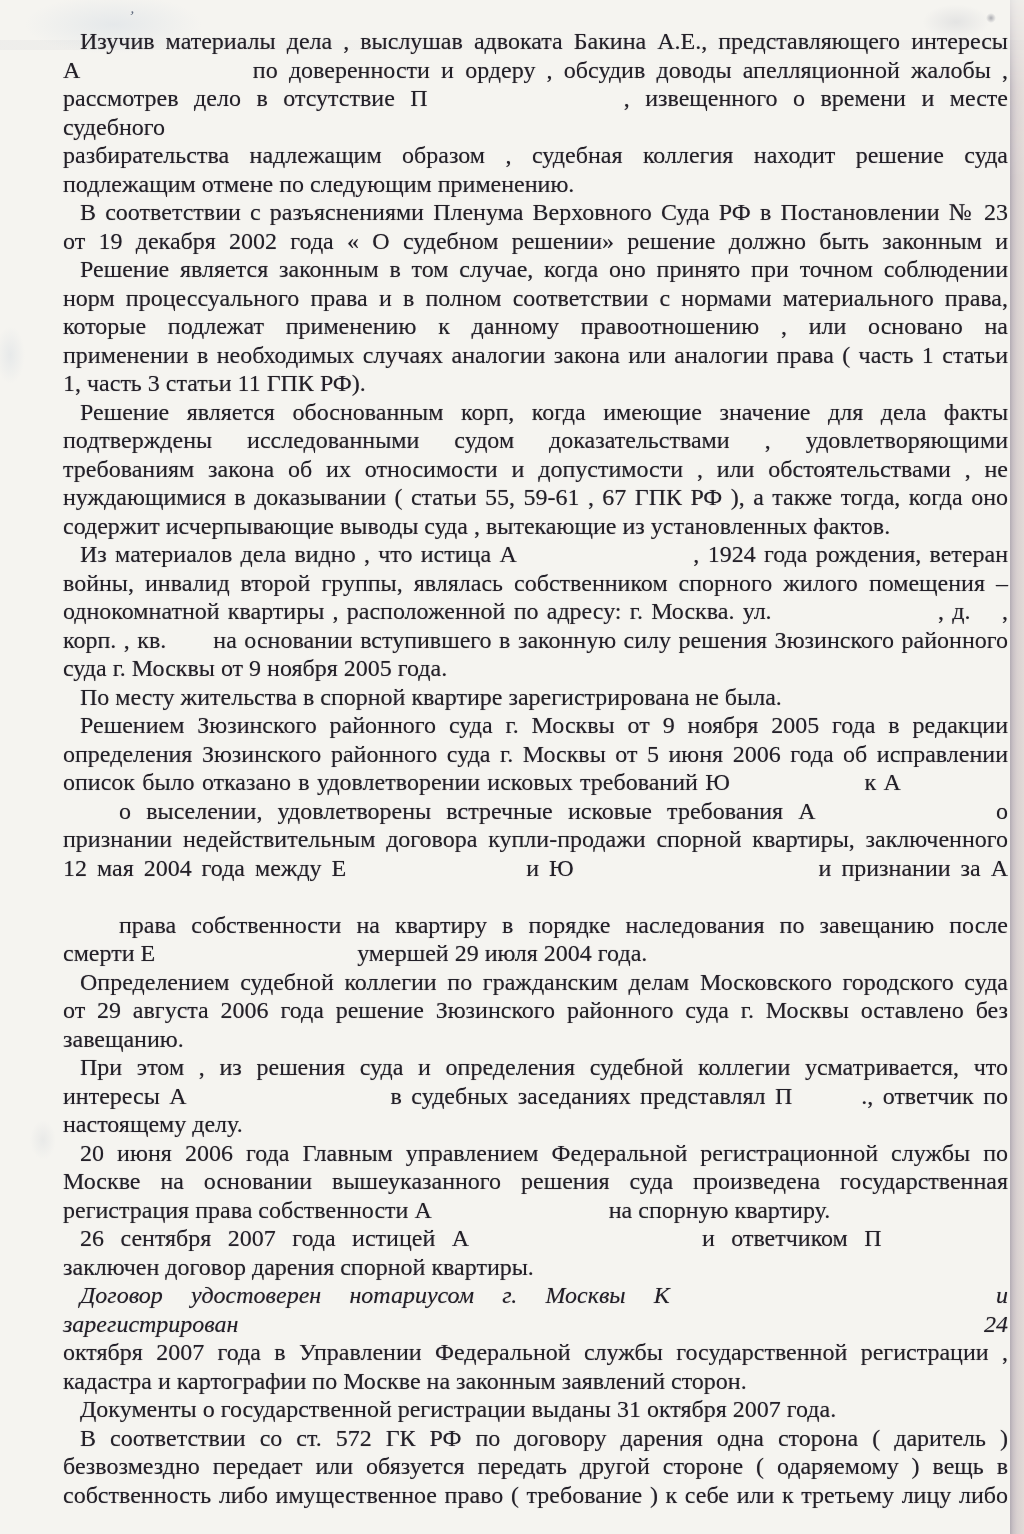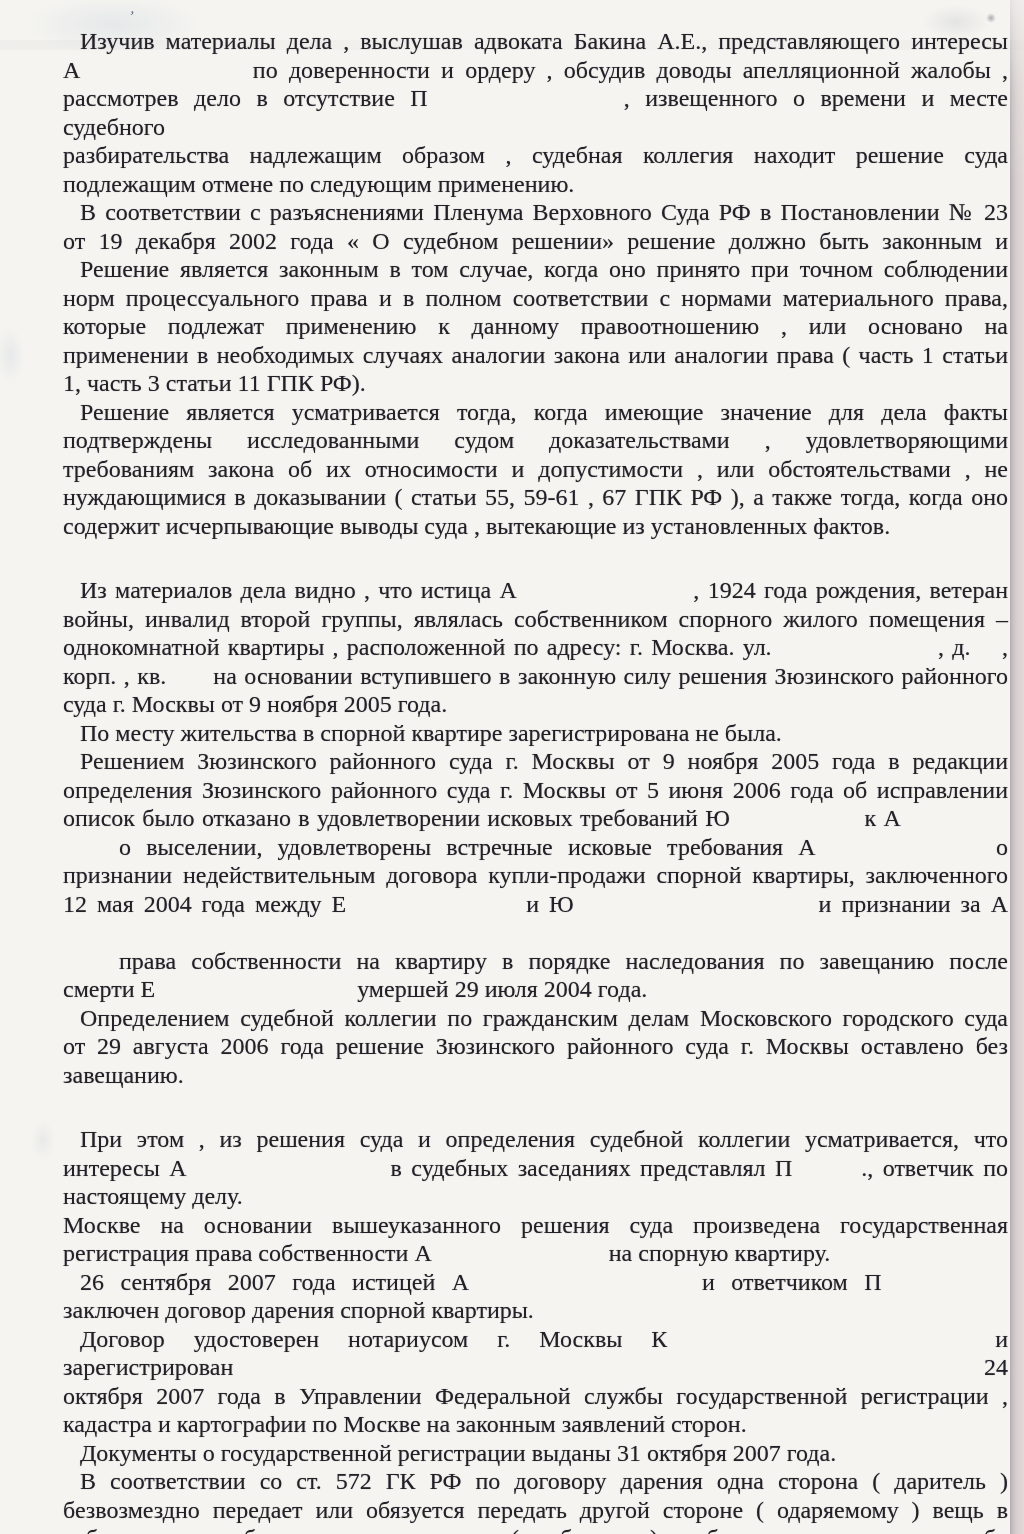--- a/index.html
+++ b/index.html
@@ -71,28 +71,28 @@
         <div class="line fill"><span class="run">от 19 декабря 2002 года « О судебном решении» решение должно быть законным и</span> </div>
       </div>
       <div class="para">
         <div class="line fill" style="text-indent: 17px;"><span class="run">Решение является законным в том случае, когда оно принято при точном соблюдении</span> </div>
         <div class="line fill"><span class="run">норм процессуального права и в полном соответствии с нормами материального права,</span> </div>
         <div class="line fill"><span class="run">которые  подлежат  применению  к  данному  правоотношению  ,  или  основано  на</span> </div>
         <div class="line fill"><span class="run">применении в необходимых случаях аналогии закона или аналогии права ( часть 1 статьи</span> </div>
         <div class="line"><span class="run">1, часть 3 статьи 11 ГПК РФ).</span> </div>
       </div>
       <div class="para">
-        <div class="line fill" style="text-indent: 17px;"><span class="run">Решение является усматривается тогда, когда имеющие значение для дела факты</span> </div>
+        <div class="line fill" style="text-indent: 17px;"><span class="run">Решение является обоснованным корп, когда имеющие значение для дела факты</span> </div>
         <div class="line fill"><span class="run">подтверждены  исследованными   судом  доказательствами  ,  удовлетворяющими</span> </div>
         <div class="line fill"><span class="run">требованиям закона об их относимости и допустимости , или обстоятельствами , не</span> </div>
         <div class="line fill"><span class="run">нуждающимися в доказывании ( статьи 55, 59-61 , 67 ГПК РФ ), а также тогда, когда оно</span> </div>
         <div class="line"><span class="run">содержит исчерпывающие выводы суда , вытекающие из установленных фактов.</span> </div>
       </div>
       <div class="para">
-        <div class="line fill" style="text-indent: 17px; margin-top: 36px;"><span class="run">Из материалов дела видно , что истица  А</span> <span class="gap" style="width: 160px;"></span> <span class="run">, 1924 года рождения, ветеран</span> </div>
+        <div class="line fill" style="text-indent: 17px;"><span class="run">Из материалов дела видно , что истица  А</span> <span class="gap" style="width: 160px;"></span> <span class="run">, 1924 года рождения, ветеран</span> </div>
         <div class="line fill"><span class="run">войны, инвалид второй группы,  являлась собственником спорного жилого помещения –</span> </div>
         <div class="line fill"><span class="run">однокомнатной квартиры , расположенной по адресу: г. Москва. ул.</span> <span class="gap" style="width: 150px;"></span> <span class="run">, д.</span> <span class="gap" style="width: 15px;"></span> <span class="run">,</span> </div>
         <div class="line fill"><span class="run">корп.  , кв.</span> <span class="gap" style="width: 32px;"></span> <span class="run">на основании вступившего в законную силу решения Зюзинского районного</span> </div>
         <div class="line"><span class="run">суда г. Москвы от 9 ноября 2005 года.</span> </div>
       </div>
       <div class="para">
         <div class="line" style="text-indent: 17px;"><span class="run">По месту жительства в спорной квартире зарегистрирована не была.</span> </div>
       </div>
       <div class="para">
         <div class="line fill" style="text-indent: 17px;"><span class="run">Решением Зюзинского районного суда г. Москвы от 9 ноября 2005 года в редакции</span> </div>
@@ -103,34 +103,35 @@
         <div class="line fill"><span class="run">12 мая 2004 года между Е</span> <span class="gap" style="width: 160px;"></span> <span class="run">и Ю</span> <span class="gap" style="width: 225px;"></span> <span class="run">и признании за А</span> <span class="gap" style="width: 65px;"></span> </div>
         <div class="line fill" style="text-indent: 56px;"><span class="run">права собственности на квартиру в порядке наследования по завещанию после</span> </div>
         <div class="line"><span class="run">смерти Е</span> <span class="gap" style="width: 190px;"></span> <span class="run">умершей 29 июля 2004 года.</span> </div>
       </div>
       <div class="para">
         <div class="line fill" style="text-indent: 17px;"><span class="run">Определением судебной коллегии по гражданским делам Московского городского суда</span> </div>
         <div class="line fill"><span class="run">от 29 августа 2006 года решение Зюзинского районного суда г. Москвы оставлено без</span> </div>
         <div class="line"><span class="run">завещанию.</span> </div>
       </div>
       <div class="para">
-        <div class="line fill" style="text-indent: 17px; margin-top: 36px;"><span class="run">При этом , из  решения суда и определения судебной коллегии усматривается, что</span> </div>
+        <div class="line fill" style="text-indent: 17px;"><span class="run">При этом , из  решения суда и определения судебной коллегии усматривается, что</span> </div>
         <div class="line fill"><span class="run">интересы А</span> <span class="gap" style="width: 185px;"></span> <span class="run">в судебных заседаниях  представлял П</span> <span class="gap" style="width: 50px;"></span> <span class="run">., ответчик по</span> </div>
         <div class="line"><span class="run">настоящему делу.</span> </div>
       </div>
       <div class="para">
+        <div class="line fill" style="text-indent: 17px;"><span class="run">20 июня 2006 года Главным управлением Федеральной регистрационной службы по</span> </div>
         <div class="line fill"><span class="run">Москве  на  основании   вышеуказанного  решения  суда  произведена  государственная</span> </div>
         <div class="line"><span class="run">регистрация права собственности А</span> <span class="gap" style="width: 165px;"></span> <span class="run">на спорную квартиру.</span> </div>
       </div>
       <div class="para">
         <div class="line fill" style="text-indent: 17px;"><span class="run">26  сентября  2007  года  истицей  А</span> <span class="gap" style="width: 200px;"></span> <span class="run">и  ответчиком  П</span> <span class="gap" style="width: 110px;"></span> </div>
         <div class="line"><span class="run">заключен  договор дарения спорной квартиры.</span> </div>
       </div>
       <div class="para">
-        <div class="line fill" style="text-indent: 17px;"><span class="run">Договор  удостоверен  нотариусом  г.  Москвы  К</span> <span class="gap" style="width: 270px;"></span> <span class="run">и  зарегистрирован</span> <span class="gap" style="width: 18px;"></span> <span class="run">24</span> </div>
+        <div class="line fill" style="text-indent: 17px; font-style: italic;"><span class="run">Договор  удостоверен  нотариусом  г.  Москвы  К</span> <span class="gap" style="width: 270px;"></span> <span class="run">и  зарегистрирован</span> <span class="gap" style="width: 18px;"></span> <span class="run">24</span> </div>
         <div class="line fill"><span class="run">октября 2007 года в Управлении Федеральной службы   государственной регистрации ,</span> </div>
         <div class="line"><span class="run">кадастра и картографии по Москве на законным заявлений сторон.</span> </div>
       </div>
       <div class="para">
         <div class="line" style="text-indent: 17px;"><span class="run">Документы о государственной регистрации выданы 31 октября 2007 года.</span> </div>
       </div>
       <div class="para">
         <div class="line fill" style="text-indent: 17px;"><span class="run">В соответствии со ст. 572 ГК РФ по договору дарения одна сторона ( даритель )</span> </div>
         <div class="line fill"><span class="run">безвозмездно передает или обязуется  передать другой стороне ( одаряемому ) вещь в</span> </div>
         <div class="line fill"><span class="run">собственность либо имущественное право ( требование ) к себе или к третьему лицу  либо</span> </div>

